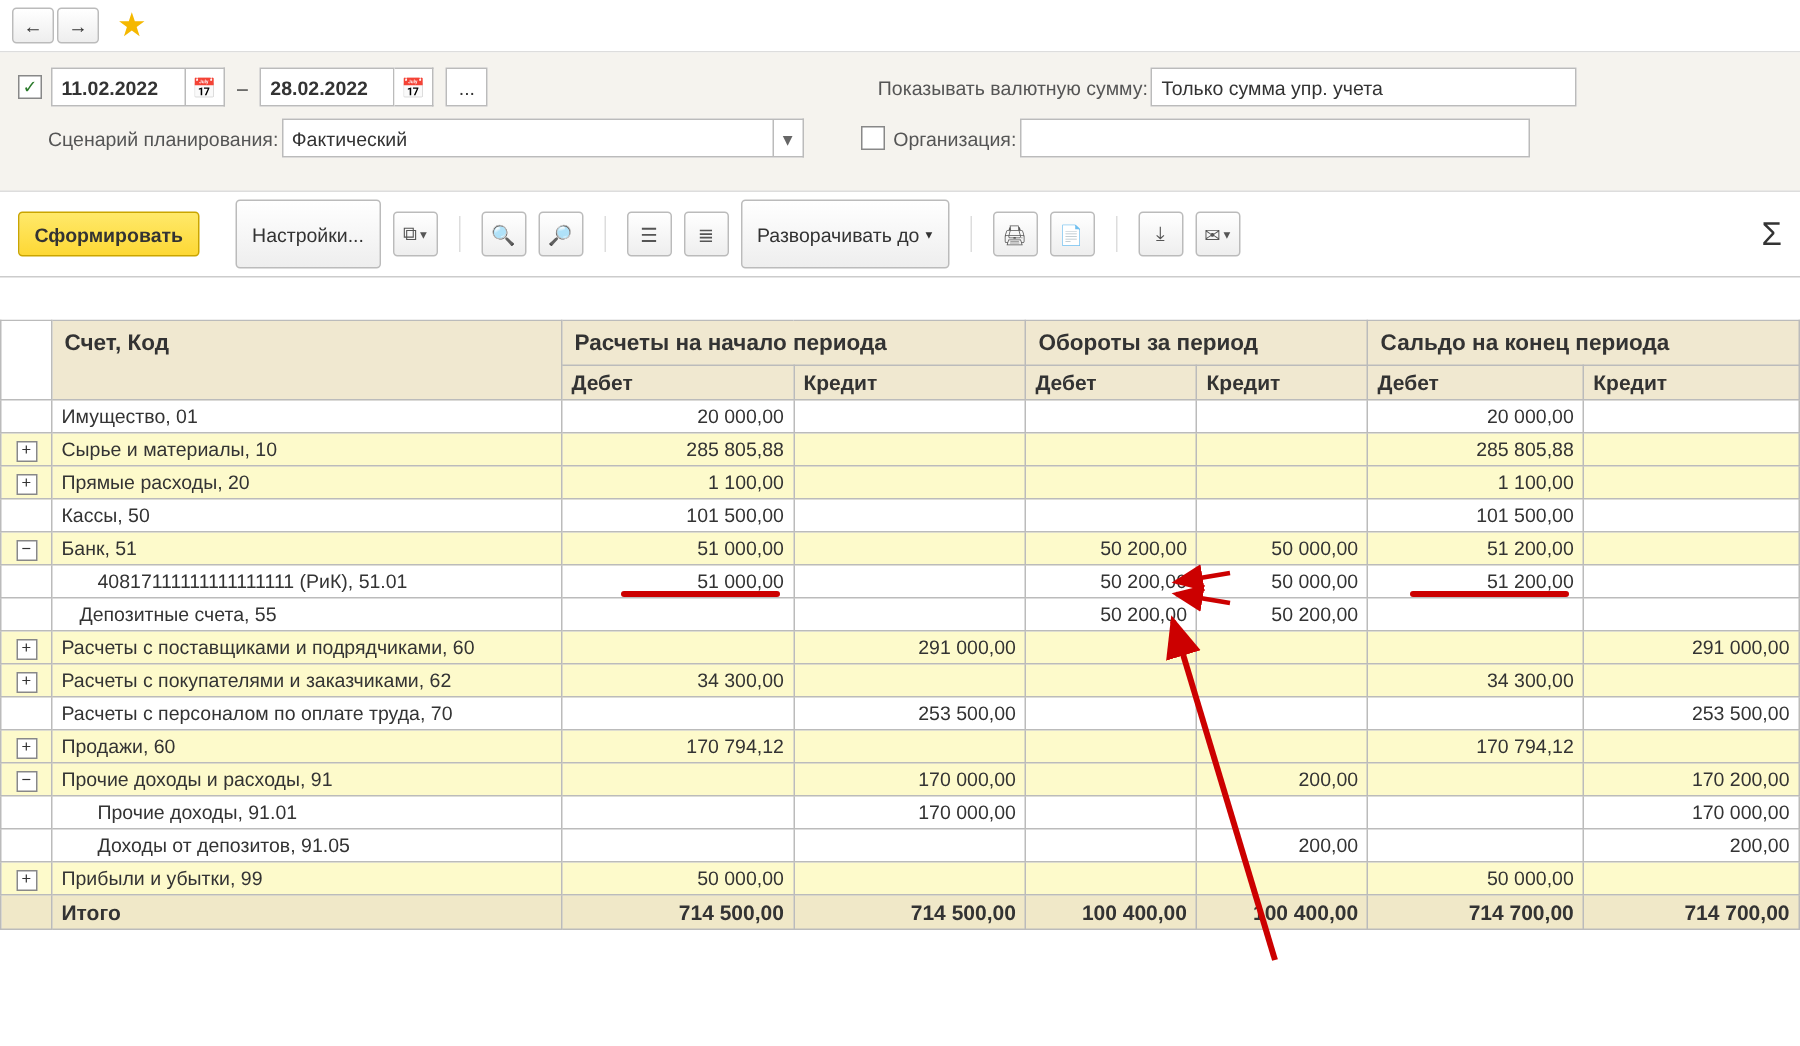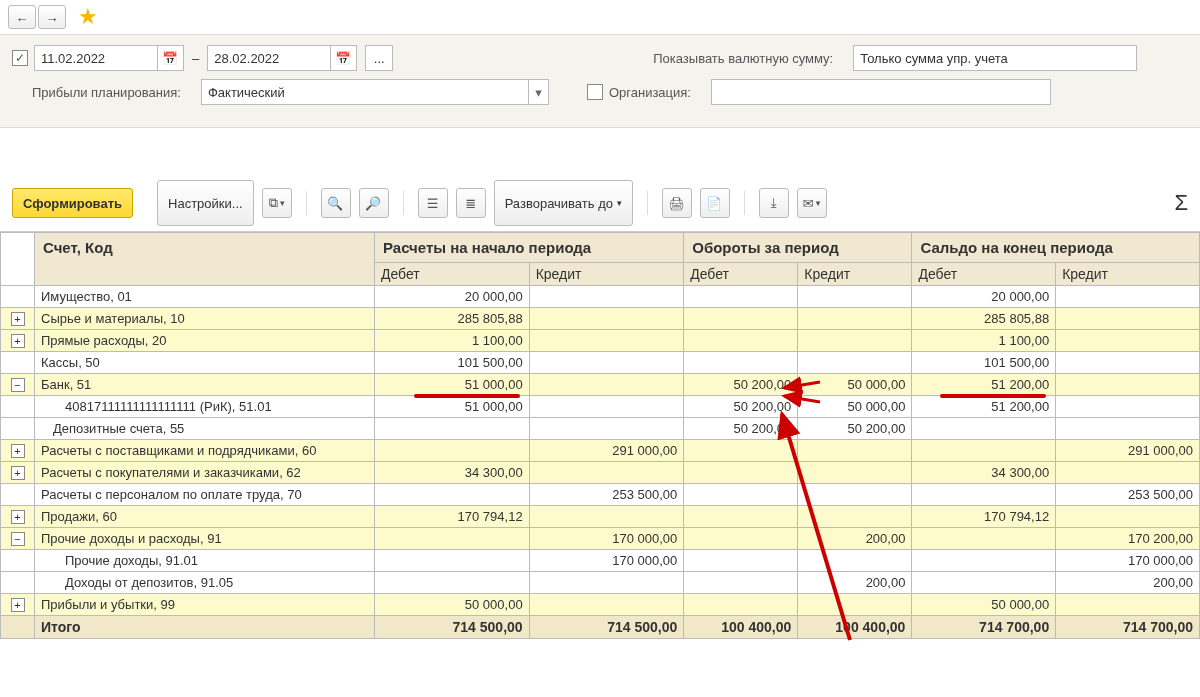--- a/index.html
+++ b/index.html
@@ -9,43 +9,43 @@
 
 .header { display: flex; align-items: center; padding: 4px 8px; background: #fff; border-bottom: 1px solid #ddd; }
 .nav-btn { width: 28px; height: 24px; border: 1px solid #bbb; background: linear-gradient(#fff,#eee); margin-right: 2px; border-radius: 3px; display: flex; align-items: center; justify-content: center; cursor: pointer; }
 .star-icon { color: #f5b800; font-size: 22px; margin: 0 6px 0 10px; }
 .page-title { font-size: 20px; color: #444; font-weight: normal; }
 
 
 .filter-bar { background: #f5f3ee; padding: 10px 12px 14px; border-bottom: 1px solid #ddd; }
 .filter-row { display: flex; align-items: center; margin-bottom: 8px; }
 .checkbox { width: 16px; height: 16px; border: 1px solid #888; background: #fff; display: inline-flex; align-items: center; justify-content: center; margin-right: 6px; color: #2a7a2a; font-size: 12px; }
-.date-input { width: 124px; height: 26px; border: 1px solid #bbb; background: #fff; padding: 0 6px; display: flex; align-items: center; }
+.date-input { width: 90px; height: 26px; border: 1px solid #bbb; background: #fff; padding: 0 6px; display: flex; align-items: center; font-weight: bold; }
 .date-cal { width: 26px; height: 26px; border: 1px solid #bbb; border-left: none; background: #fff; display: flex; align-items: center; justify-content: center; color: #666; }
 .dash { margin: 0 8px; }
 .dots-btn { width: 28px; height: 26px; border: 1px solid #bbb; background: #fff; margin-left: 8px; display: flex; align-items: center; justify-content: center; }
-.label { color: #555; margin-right: 20px; }
+.label { color: #555; margin-right: 2px; }
 .select-box { height: 26px; border: 1px solid #bbb; background: #fff; display: flex; align-items: center; padding: 0 6px; }
 .select-drop { width: 20px; height: 26px; border: 1px solid #bbb; border-left: none; background: #fff; display: flex; align-items: center; justify-content: center; color: #666; }
 .spacer-large { flex: 0 0 260px; }
 
 
-.toolbar { display: flex; align-items: center; padding: 5px 12px; background: #fff; border-bottom: 1px solid #ccc; gap: 8px; margin-top: 47px; }
+.toolbar { display: flex; align-items: center; padding: 5px 12px; background: #fff; border-bottom: 1px solid #ccc; gap: 8px; }
 .btn-yellow { height: 30px; padding: 0 10px; background: linear-gradient(#ffe96a,#fdd835); border: 1px solid #caa500; border-radius: 3px; font-weight: bold; cursor: pointer; display: flex; align-items: center; }
 .btn-plain { height: 46px; padding: 0 10px; background: linear-gradient(#fff,#eee); border: 1px solid #bbb; border-radius: 3px; cursor: pointer; display: flex; align-items: center; }
 .icon-btn { width: 30px; height: 30px; border: 1px solid #bbb; background: linear-gradient(#fff,#eee); border-radius: 3px; cursor: pointer; display: flex; align-items: center; justify-content: center; color: #555; }
 .tb-sep { width: 1px; height: 24px; background: #ddd; margin: 0 6px; }
 .tb-spacer { flex: 1; }
 .sigma { font-size: 22px; color: #333; margin-left: 6px; }
 
 
-.table-wrap { overflow: auto; }
+.table-wrap { overflow: auto; margin-top: 28px; }
 table { border-collapse: collapse; width: 100%; }
 th, td { border: 1px solid #bbb; padding: 3px 6px; vertical-align: top; }
-th { background: #f0e8d0; font-weight: normal; text-align: left; color: #333; }
+th { background: #f0e8d0; font-weight: bold; text-align: left; color: #333; }
 th.group-hdr { font-size: 15px; font-weight: bold; padding: 6px 8px; }
 th.sub-hdr { font-size: 14px; }
 .tree-col { width: 34px; padding: 0; text-align: center; vertical-align: middle; background: #fff; }
 .tree-btn { width: 14px; height: 14px; border: 1px solid #888; background: #fff; display: inline-flex; align-items: center; justify-content: center; font-size: 11px; line-height: 1; cursor: pointer; }
 .num { text-align: right; white-space: nowrap; }
 .row-yellow td { background: #fdfacb; }
 .row-white td { background: #fff; }
 .row-total td { background: #f0e8c8; font-weight: bold; font-size: 14px; }
 td.acct { white-space: normal; }
 .indent-1 { padding-left: 18px; }
@@ -78,21 +78,21 @@
       <span class="dash">–</span>
       <div class="date-input">28.02.2022</div>
       <div class="date-cal">📅</div>
       <div class="dots-btn">...</div>
       <div class="spacer-large"></div>
       <span class="label">Показывать валютную сумму:</span>
       <div class="select-box" style="width:284px">Только сумма упр. учета</div>
     </div>
     <div class="filter-row">
       <span style="width:20px"></span>
-      <span class="label">Прибыли планирования:</span>
+      <span class="label">Сценарий планирования:</span>
       <div class="select-box" style="width:328px">Фактический</div>
       <div class="select-drop">▾</div>
       <div style="width:38px"></div>
       <span class="checkbox"></span>
       <span class="label">Организация:</span>
       <div class="select-box" style="width:340px"></div>
     </div>
   </div>
 
   <div class="toolbar">

